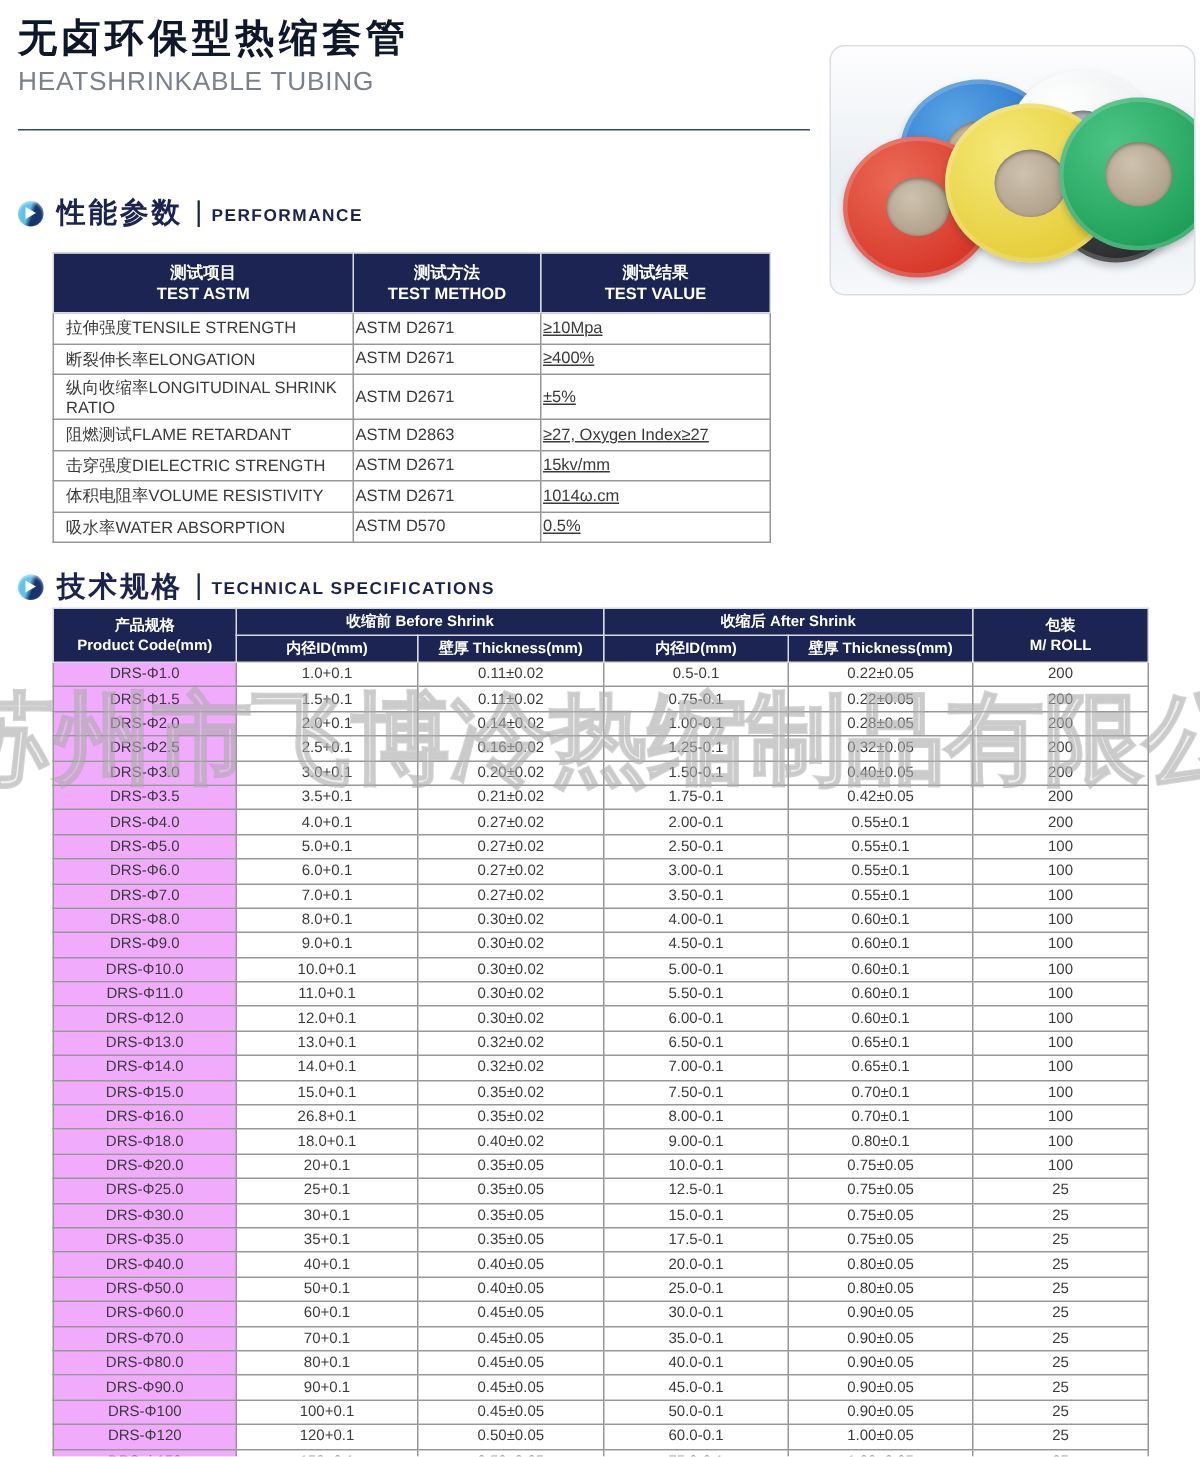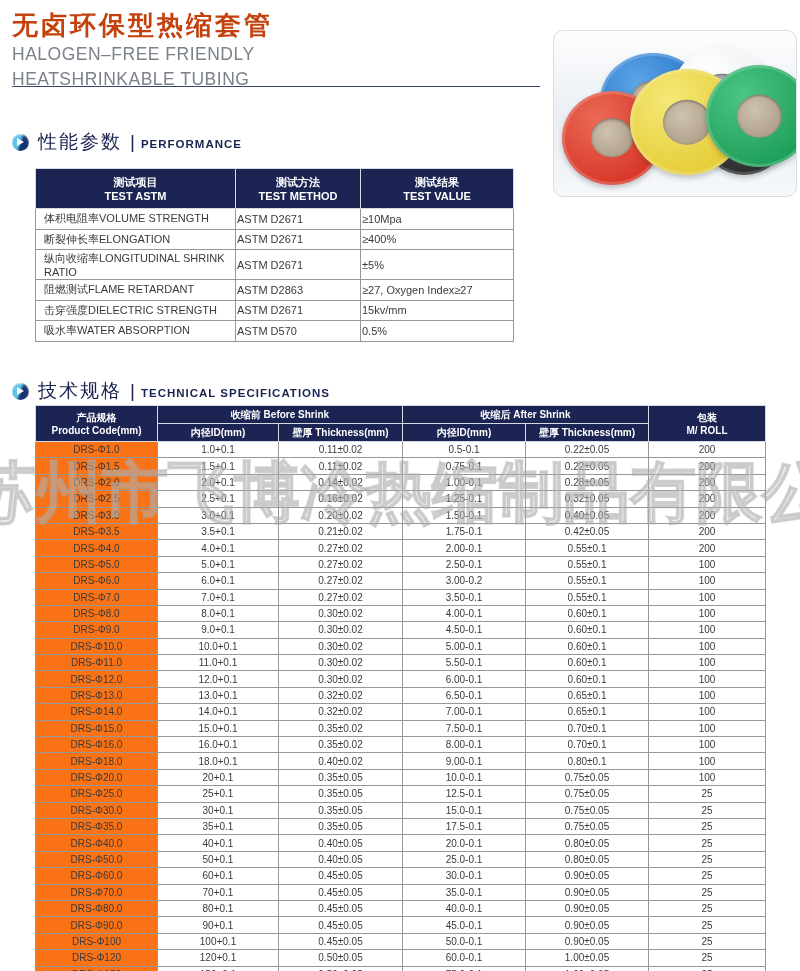--- a/index.html
+++ b/index.html
@@ -1,21 +1,21 @@
 <!DOCTYPE html>
 <html><head>
 <meta charset="utf-8">
 <style>
   html,body{margin:0;padding:0;background:#fff;}
   .page{position:relative;width:800px;height:971px;background:#fff;overflow:hidden;
         font-family:"Liberation Sans","DejaVu Sans",sans-serif;color:#333;}
 
   
   .hdr{position:absolute;left:12px;top:10px;width:530px;}
-  .title-cn{font-size:26px;font-weight:bold;color:#c2410c;letter-spacing:3px;line-height:30px;}
+  .title-cn{font-size:26px;font-weight:bold;color:#0f172a;letter-spacing:3px;line-height:30px;}
   .title-en{font-size:17.5px;color:#7b818b;letter-spacing:.5px;line-height:21px;margin-top:4px;}
   .hdr-rule{position:absolute;left:12px;top:86px;width:528px;height:0;border-top:1px solid #3a4668;}
 
   
   .photo-card{position:absolute;left:553px;top:30px;width:242px;height:165px;border-radius:10px;
               border:1px solid #d9dee3;overflow:hidden;
               background:linear-gradient(180deg,#fdfdfe 0%,#e9eef3 55%,#f6f8fa 100%);}
   .roll{position:absolute;border-radius:50%;box-shadow:0 3px 5px rgba(40,50,60,.25), inset 0 0 0 3px rgba(255,255,255,.18);}
   .roll .core{position:absolute;left:50%;top:50%;width:42%;height:42%;transform:translate(-50%,-50%);
               border-radius:50%;background:radial-gradient(circle at 40% 35%,#cfc2ae,#a3957f);
@@ -28,63 +28,62 @@
   .roll[data-roll="green"]{left:152px;top:34px; width:106px;height:102px;z-index:6;}
   .roll[data-roll="white"] .core{background:radial-gradient(circle at 40% 35%,#b8bcc2,#8f949b);}
 
   
   .sec{position:absolute;left:12px;display:flex;align-items:center;}
   .sec-icon{width:17px;height:17px;border-radius:50%;position:relative;flex:0 0 17px;
             background:linear-gradient(110deg,#5fc3e9 42%,#17356d 58%);
             box-shadow:inset 0 1px 2px rgba(255,255,255,.6);}
   .sec-icon::after{content:"";position:absolute;left:5px;top:4.5px;width:0;height:0;
             border-left:7px solid #fff;border-top:4px solid transparent;border-bottom:4px solid transparent;}
-  .sec-cn{font-size:19px;font-weight:normal;color:#1b2350;letter-spacing:2px;margin-left:9px;}
+  .sec-cn{font-size:19px;font-weight:bold;color:#1b2350;letter-spacing:2px;margin-left:9px;}
   .sec-bar{color:#1b2350;font-size:19px;margin:0 6px 0 8px;font-weight:200;}
   .sec-en{font-size:11.5px;color:#1b2350;letter-spacing:1px;padding-top:4px;font-weight:bold;}
   #sec-performance{top:129px;}
   #sec-specs{top:378px;}
 
   
   table{border-collapse:collapse;border-radius:30px;}
   th,td{border:1px solid #979797;}
   thead th{background:#1b2453;color:#fff;font-weight:bold;border:1px solid #d6d9e0;}
 
   
   .perf{position:absolute;left:35px;top:168px;width:478px;table-layout:fixed;font-size:11px;}
   .perf thead th{height:37px;line-height:14px;font-size:11px;}
   .perf td{height:17.5px;color:#3a3a3a;background:#fff;}
   .perf td:nth-child(1){text-align:left;padding-left:8px;}
   .perf td:nth-child(2){text-align:left;}
-  .perf td:nth-child(3){text-align:left;}
+  .perf td:nth-child(3){text-align:left;text-decoration:underline;}
   .perf col:nth-child(1){width:200px;} .perf col:nth-child(2){width:125px;} .perf col:nth-child(3){width:153px;}
 
   
   .spec{position:absolute;left:35px;top:405px;width:730px;table-layout:fixed;font-size:10px;}
   .spec thead th{height:15px;line-height:13px;font-size:10px;}
   .spec td{height:13.4px;text-align:center;color:#3a3a3a;background:#fff;}
-  .spec td:first-child{background:#f97316;}
+  .spec td:first-child{background:#f0abfc;}
   .spec col:nth-child(1){width:122px;} .spec col:nth-child(2){width:121px;}
   .spec col:nth-child(3){width:124px;} .spec col:nth-child(4){width:123px;}
   .spec col:nth-child(5){width:123px;} .spec col:nth-child(6){width:117px;}
   .th2{display:block;}
 
   
   .watermark{position:absolute;left:-30px;top:448px;z-index:9;white-space:nowrap;pointer-events:none;
              font-size:66px;font-weight:bold;letter-spacing:0px;
              color:rgba(205,205,205,.34);-webkit-text-stroke:1.5px rgba(160,160,160,.45);}
 </style>
 </head>
 <body>
 
 <div class="page">
 
   <div class="hdr">
     <div class="title-cn">无卤环保型热缩套管</div>
-    <div class="title-en">HALOGEN–FREE FRIENDLY</div>
     <div class="title-en">HEATSHRINKABLE TUBING</div>
   </div>
   <div class="hdr-rule"></div>
 
   <div class="photo-card">
     <div class="roll" data-roll="blue" style="background: radial-gradient(circle at 35% 30%, rgb(91, 164, 230), rgb(37, 115, 200) 72%);">
         <i class="core"></i>
       </div>
     <div class="roll" data-roll="white" style="background: radial-gradient(circle at 35% 30%, rgb(255, 255, 255), rgb(236, 239, 240) 72%);">
         <i class="core"></i>
@@ -125,21 +124,21 @@
           <span class="th2">TEST METHOD</span>
         </th>
         <th>
           <span class="th2">测试结果</span>
           <span class="th2">TEST VALUE</span>
         </th>
       </tr>
     </thead>
     <tbody>
         <tr>
-          <td>体积电阻率VOLUME STRENGTH</td>
+          <td>拉伸强度TENSILE STRENGTH</td>
           <td>ASTM D2671</td>
           <td>≥10Mpa</td>
         </tr>
         <tr>
           <td>断裂伸长率ELONGATION</td>
           <td>ASTM D2671</td>
           <td>≥400%</td>
         </tr>
         <tr>
           <td>纵向收缩率LONGITUDINAL SHRINK RATIO</td>
@@ -148,20 +147,25 @@
         </tr>
         <tr>
           <td>阻燃测试FLAME RETARDANT</td>
           <td>ASTM D2863</td>
           <td>≥27, Oxygen Index≥27</td>
         </tr>
         <tr>
           <td>击穿强度DIELECTRIC STRENGTH</td>
           <td>ASTM D2671</td>
           <td>15kv/mm</td>
+        </tr>
+        <tr>
+          <td>体积电阻率VOLUME RESISTIVITY</td>
+          <td>ASTM D2671</td>
+          <td>1014ω.cm</td>
         </tr>
         <tr>
           <td>吸水率WATER ABSORPTION</td>
           <td>ASTM D570</td>
           <td>0.5%</td>
         </tr>
       </tbody>
   </table>
 
   <div class="sec" id="sec-specs">
@@ -262,21 +266,21 @@
           <td>5.0+0.1</td>
           <td>0.27±0.02</td>
           <td>2.50-0.1</td>
           <td>0.55±0.1</td>
           <td>100</td>
         </tr>
         <tr>
           <td>DRS-Φ6.0</td>
           <td>6.0+0.1</td>
           <td>0.27±0.02</td>
-          <td>3.00-0.2</td>
+          <td>3.00-0.1</td>
           <td>0.55±0.1</td>
           <td>100</td>
         </tr>
         <tr>
           <td>DRS-Φ7.0</td>
           <td>7.0+0.1</td>
           <td>0.27±0.02</td>
           <td>3.50-0.1</td>
           <td>0.55±0.1</td>
           <td>100</td>
@@ -340,21 +344,21 @@
         <tr>
           <td>DRS-Φ15.0</td>
           <td>15.0+0.1</td>
           <td>0.35±0.02</td>
           <td>7.50-0.1</td>
           <td>0.70±0.1</td>
           <td>100</td>
         </tr>
         <tr>
           <td>DRS-Φ16.0</td>
-          <td>16.0+0.1</td>
+          <td>26.8+0.1</td>
           <td>0.35±0.02</td>
           <td>8.00-0.1</td>
           <td>0.70±0.1</td>
           <td>100</td>
         </tr>
         <tr>
           <td>DRS-Φ18.0</td>
           <td>18.0+0.1</td>
           <td>0.40±0.02</td>
           <td>9.00-0.1</td>

